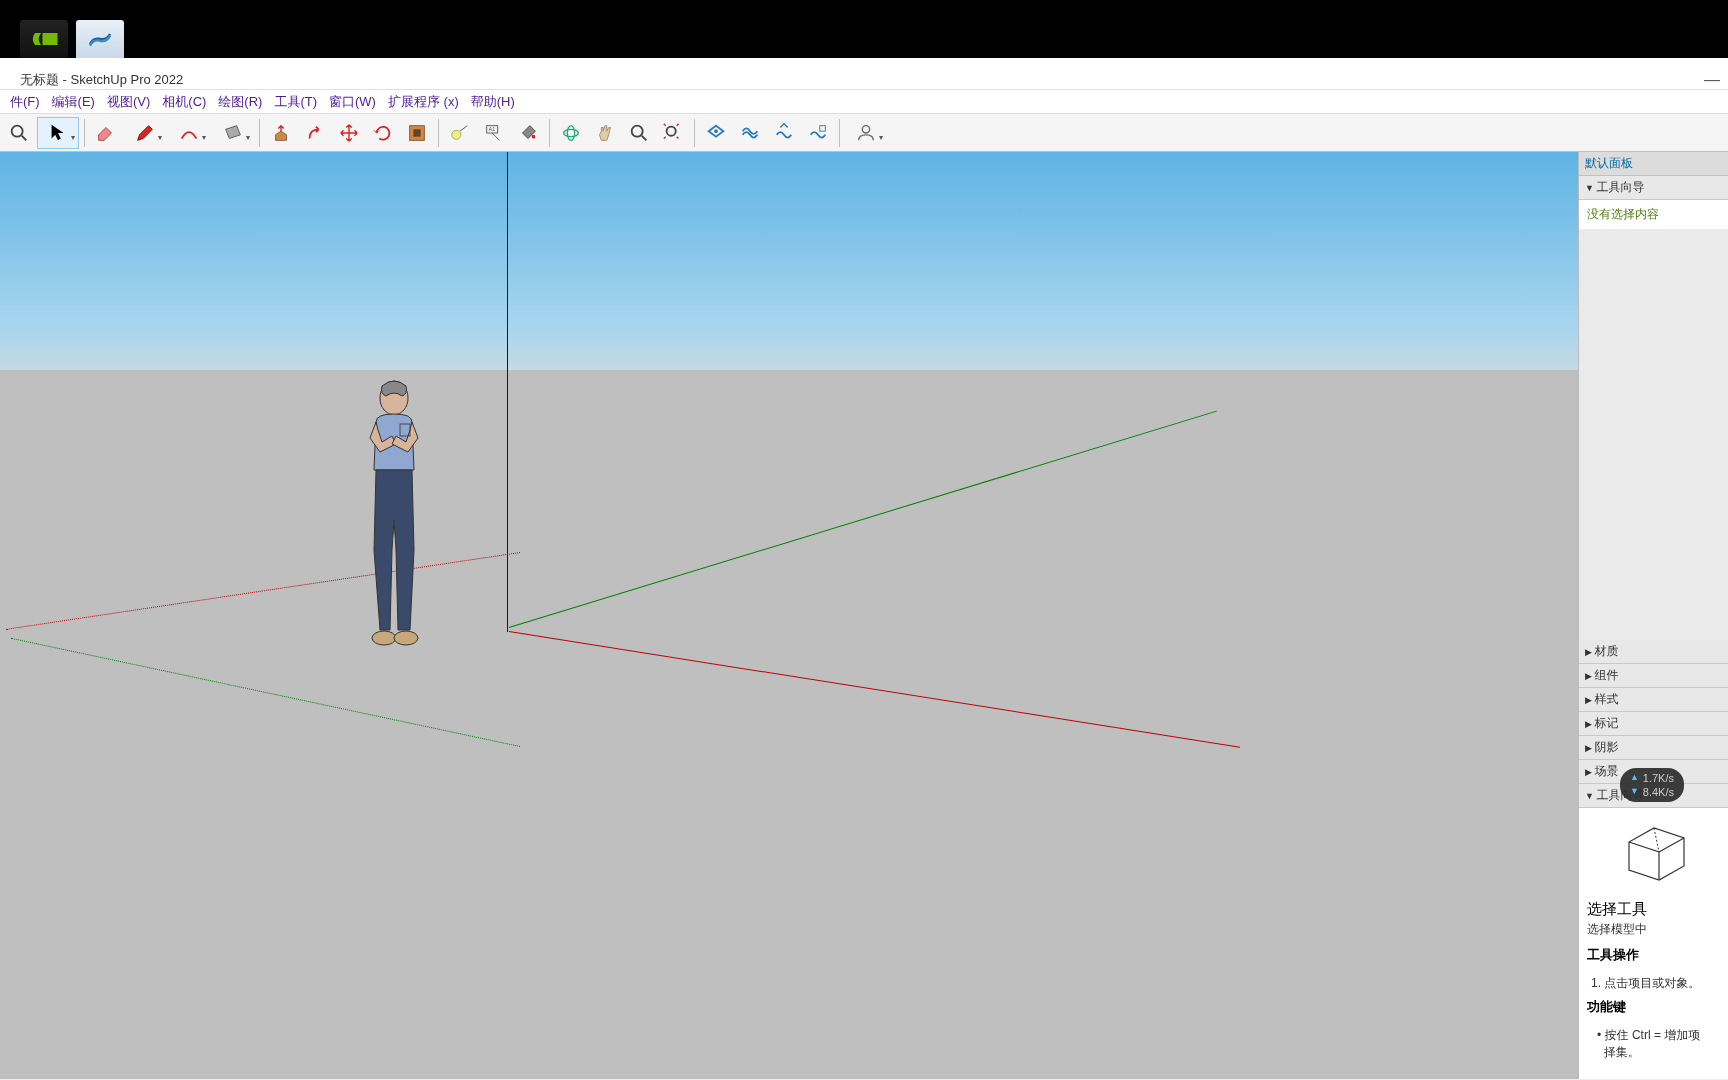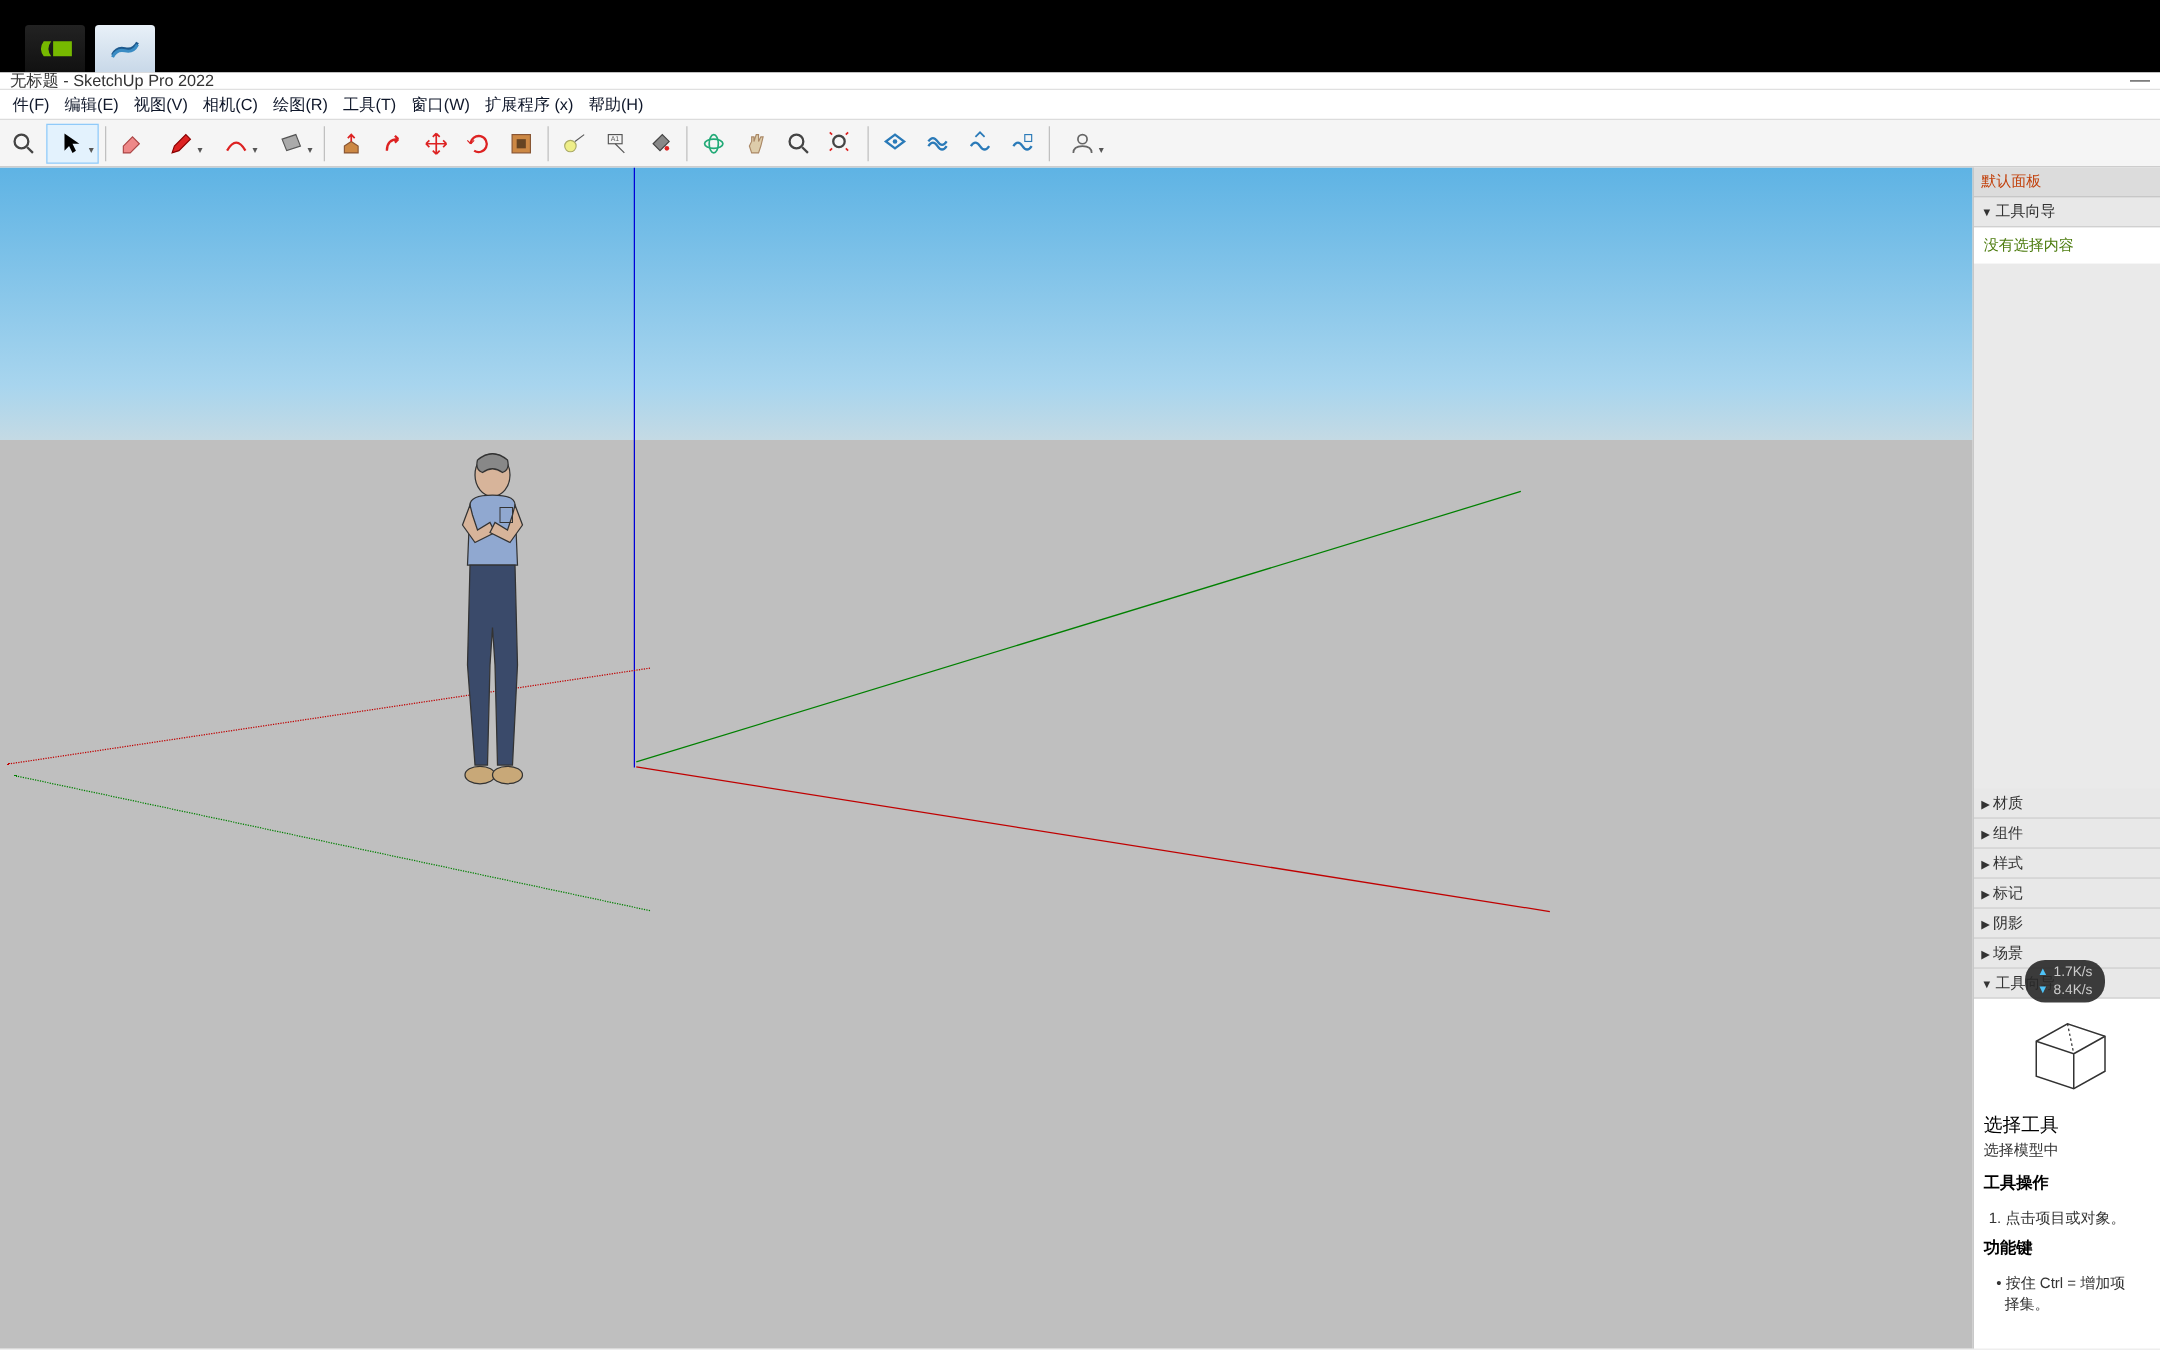--- a/index.html
+++ b/index.html
@@ -4,44 +4,44 @@
 <style>
 * { margin: 0; padding: 0; box-sizing: border-box; font-family: "Microsoft YaHei", sans-serif; }
 body { width: 1728px; height: 1080px; background: #000; overflow: hidden; }
 .desktop-bar { height: 58px; background: #000; display: flex; align-items: flex-end; gap: 8px; padding-left: 20px; }
 .taskbar-icon { width: 48px; height: 38px; background: #2a2a2a; border-radius: 3px 3px 0 0; display:flex; align-items:center; justify-content:center; }
 .nvidia { background: linear-gradient(#222,#111); }
 .nvidia svg { width: 30px; height: 20px; }
 .sketchup-tb { background: linear-gradient(#e8f0f8,#c8d8e8); }
 .sketchup-tb svg { width: 28px; height: 20px; }
 .window { position: absolute; top: 58px; left: 0; right: 0; bottom: 0; background: #fff; display: flex; flex-direction: column; }
-.titlebar { height: 14px; display: flex; align-items: center; padding: 0 8px; background: #fff; font-size: 13px; color: #333; border-bottom: 1px solid #e0e0e0; }
+.titlebar { height: 32px; display: flex; align-items: flex-end; padding: 0 20px; background: #fff; font-size: 13px; color: #333; border-bottom: 1px solid #e0e0e0; }
 .title-min { position: absolute; right: 8px; font-size: 16px; color: #555; }
-.menubar { height: 24px; display: flex; align-items: center; padding: 0 4px; background: #fff; font-size: 13px; color: #0f172a; border-bottom: 1px solid #dcdcdc; }
+.menubar { height: 24px; display: flex; align-items: center; padding: 0 4px; background: #fff; font-size: 13px; color: #4c1d95; border-bottom: 1px solid #dcdcdc; }
 .menu-item { padding: 2px 6px; cursor: default; }
 .toolbar { height: 38px; display: flex; align-items: center; background: #f5f5f5; border-bottom: 1px solid #c0c0c0; padding: 0 2px; }
 .tool { width: 32px; height: 32px; display: flex; align-items: center; justify-content: center; border: 1px solid transparent; margin: 0 1px; cursor: default; }
 .tool.active { background: #e3f2fd; border: 1px solid #90caf9; }
 .tool.wide { width: 42px; position: relative; }
 .tool.wide::after { content: "▾"; font-size: 8px; position: absolute; right: 3px; bottom: 6px; color: #555; }
 .tool-sep { width: 1px; height: 28px; background: #c0c0c0; margin: 0 4px; }
 .tool svg { width: 22px; height: 22px; }
 .content { flex: 1; display: flex; min-height: 0; }
 .viewport { flex: 1; position: relative; overflow: hidden; }
 .sky { position: absolute; top: 0; left: 0; right: 0; height: 218px; background: linear-gradient(#5eb3e4 0%, #a8d5ee 80%, #c4dae4 100%); }
 .ground { position: absolute; top: 218px; left: 0; right: 0; bottom: 0; background: #bfbfbf; }
 .axis { position: absolute; }
 .axis-blue { left: 507px; top: 0; width: 1px; height: 480px; background: #0000d8; }
 .axis-green-solid { left: 509px; top: 475px; width: 740px; height: 1px; background: #008000; transform-origin: left center; transform: rotate(-17deg); }
 .axis-green-dash { left: 0; top: 594px; width: 520px; height: 1px; border-top: 1px dotted #008000; transform-origin: right center; transform: rotate(12deg); }
 .axis-red-solid { left: 509px; top: 479px; width: 740px; height: 1px; background: #c00000; transform-origin: left center; transform: rotate(9deg); }
 .axis-red-dash { left: 0; top: 400px; width: 520px; height: 1px; border-top: 1px dotted #c00000; transform-origin: right center; transform: rotate(-8.5deg); }
 .figure { position: absolute; left: 352px; top: 228px; width: 95px; height: 268px; }
 .side { width: 150px; background: #eaeaea; border-left: 1px solid #bababa; display: flex; flex-direction: column; font-size: 12px; overflow: hidden; }
-.panel-title { background: #dcdcdc; padding: 3px 6px; font-size: 12px; color: #c2410c; border-bottom: 1px solid #c0c0c0; }
+.panel-title { background: #dcdcdc; padding: 3px 6px; font-size: 12px; color: #0369a1; border-bottom: 1px solid #c0c0c0; }
 .panel-section { background: #e8e8e8; padding: 3px 6px; border-bottom: 1px solid #c8c8c8; cursor: default; color: #333; }
 .panel-section.open::before { content: "▼ "; font-size: 9px; }
 .panel-section.closed::before { content: "▶ "; font-size: 9px; }
 .panel-body { background: #fff; padding: 6px 8px; min-height: 20px; color: #4d7c0f; }
 .entity-empty { flex: 1 0 155px; background:#eaeaea; }
 .instructor { background: #fff; padding: 8px; flex: 1; overflow: hidden; }
 .instructor svg { display: block; margin: 4px auto 10px; }
 .instructor h3 { font-size: 15px; font-weight: normal; margin-bottom: 2px; }
 .instructor .sub { font-size: 12px; color: #333; margin-bottom: 8px; }
 .instructor h4 { font-size: 13px; font-weight: bold; margin-top: 6px; margin-bottom: 2px; }

